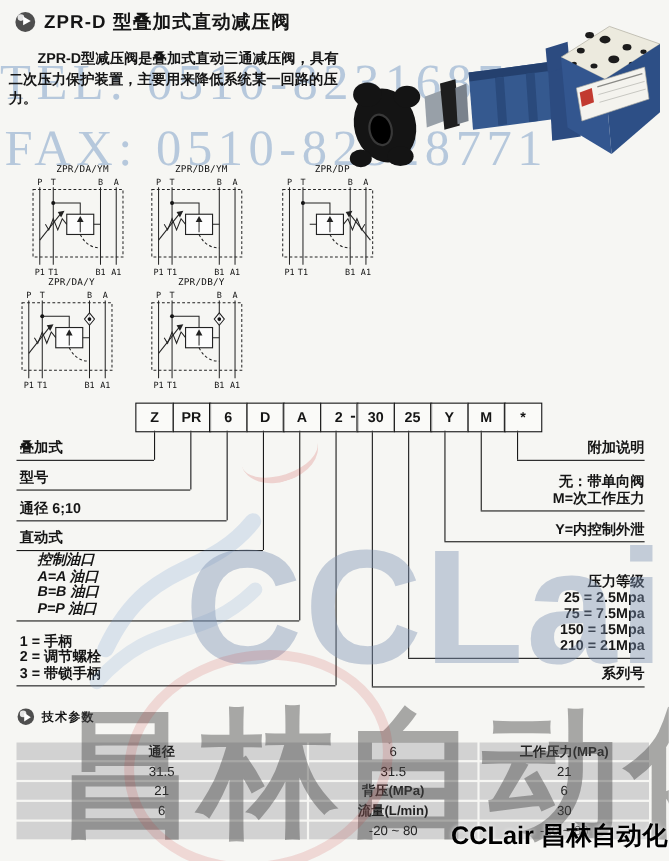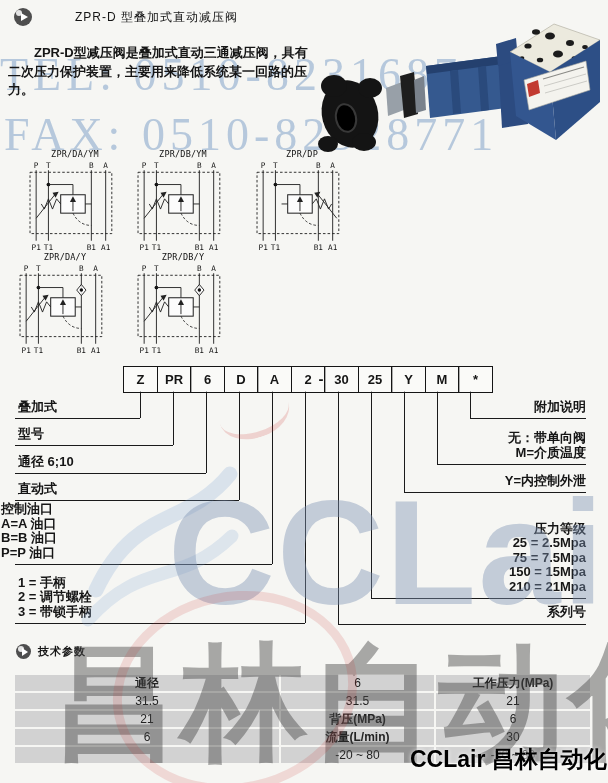--- a/index.html
+++ b/index.html
@@ -6,21 +6,21 @@
   body{width:608px;height:783px;position:relative;overflow:hidden;
        background:#f6f6f3;font-family:"Liberation Sans",sans-serif;color:#151515;}
   .abs{position:absolute;}
   
   .hdr{left:14px;top:8px;display:flex;align-items:center;gap:8px;z-index:5;}
   .sec-icon{width:18px;height:18px;border-radius:50%;background:#4e4e4e;position:relative;flex:0 0 auto;}
   .sec-icon::before{content:"";position:absolute;left:2px;top:2px;width:6px;height:6px;border-radius:50%;background:rgba(255,255,255,.85);}
   .sec-icon::after{content:"";position:absolute;left:6.5px;top:4.5px;border-left:7px solid #fff;border-top:4.5px solid transparent;border-bottom:4.5px solid transparent;}
   .sec-icon.small{width:15px;height:15px;}
   .sec-icon.small::after{left:5.5px;top:3.5px;border-left:6px solid #fff;border-top:4px solid transparent;border-bottom:4px solid transparent;}
-  .title{font-size:12px;font-weight:normal;letter-spacing:1px;margin-left:35px;}
+  .title{font-size:17px;font-weight:bold;letter-spacing:1px;}
   .intro{left:8px;top:44px;width:312px;font-size:13px;font-weight:bold;line-height:18.5px;
          text-indent:2em;z-index:4;}
   
   .wm{pointer-events:none;white-space:nowrap;font-family:"Liberation Serif",serif;}
   .wm-tel{left:0;top:48px;font-size:46px;letter-spacing:5px;color:rgba(130,163,200,.55);z-index:1;}
   .wm-fax{left:4px;top:108px;font-size:46px;letter-spacing:5px;color:rgba(130,163,200,.55);z-index:1;}
   .wm-cclair{left:168px;top:468px;font-size:148px;font-weight:bold;font-family:"Liberation Sans",sans-serif;
              color:rgba(125,146,178,.42);z-index:8;letter-spacing:2px;}
   .wm-cn{left:52px;top:620px;font-size:126px;font-weight:bold;font-family:"Liberation Sans",sans-serif;
          color:rgba(72,72,72,.45);z-index:8;letter-spacing:3px;}
@@ -304,21 +304,21 @@
     <div class="code-label" style="top: 454.5px; left: 18px;">
       <div>通径 6;10</div>
     </div>
     <div class="vline" style="left: 238.5px; top: 391px; height: 109px;"></div>
     <div class="hline" style="left: 15px; width: 223.5px; top: 500px;"></div>
     <div class="code-label" style="top: 481.5px; left: 18px;">
       <div>直动式</div>
     </div>
     <div class="vline" style="left: 271.5px; top: 391px; height: 173px;"></div>
     <div class="hline" style="left: 15px; width: 256.5px; top: 564px;"></div>
-    <div class="code-label" style="top: 502px; left: 1px;">
+    <div class="code-label" style="top: 502px; left: 34px; font-style: italic;">
       <div>控制油口</div>
       <div>A=A 油口</div>
       <div>B=B 油口</div>
       <div>P=P 油口</div>
     </div>
     <div class="vline" style="left: 304.5px; top: 391px; height: 232px;"></div>
     <div class="hline" style="left: 15px; width: 289.5px; top: 623px;"></div>
     <div class="code-label" style="top: 575.5px; left: 18px;">
       <div>1 = 手柄</div>
       <div>2 = 调节螺栓</div>
@@ -326,21 +326,21 @@
     </div>
     <div class="vline" style="left: 469.5px; top: 391px; height: 27px;"></div>
     <div class="hline" style="left: 469.5px; width: 116.5px; top: 418px;"></div>
     <div class="code-label right" style="top: 399.5px; right: 22px;">
       <div>附加说明</div>
     </div>
     <div class="vline" style="left: 436.5px; top: 391px; height: 73px;"></div>
     <div class="hline" style="left: 436.5px; width: 149.5px; top: 464px;"></div>
     <div class="code-label right" style="top: 431px; right: 22px;">
       <div>无：带单向阀</div>
-      <div>M=介质温度</div>
+      <div>M=次工作压力</div>
     </div>
     <div class="vline" style="left: 403.5px; top: 391px; height: 101px;"></div>
     <div class="hline" style="left: 403.5px; width: 182.5px; top: 492px;"></div>
     <div class="code-label right" style="top: 473.5px; right: 22px;">
       <div>Y=内控制外泄</div>
     </div>
     <div class="vline" style="left: 370.5px; top: 391px; height: 207px;"></div>
     <div class="hline" style="left: 370.5px; width: 215.5px; top: 598px;"></div>
     <div class="code-label right" style="top: 521.5px; right: 22px;">
       <div>压力等级</div>

